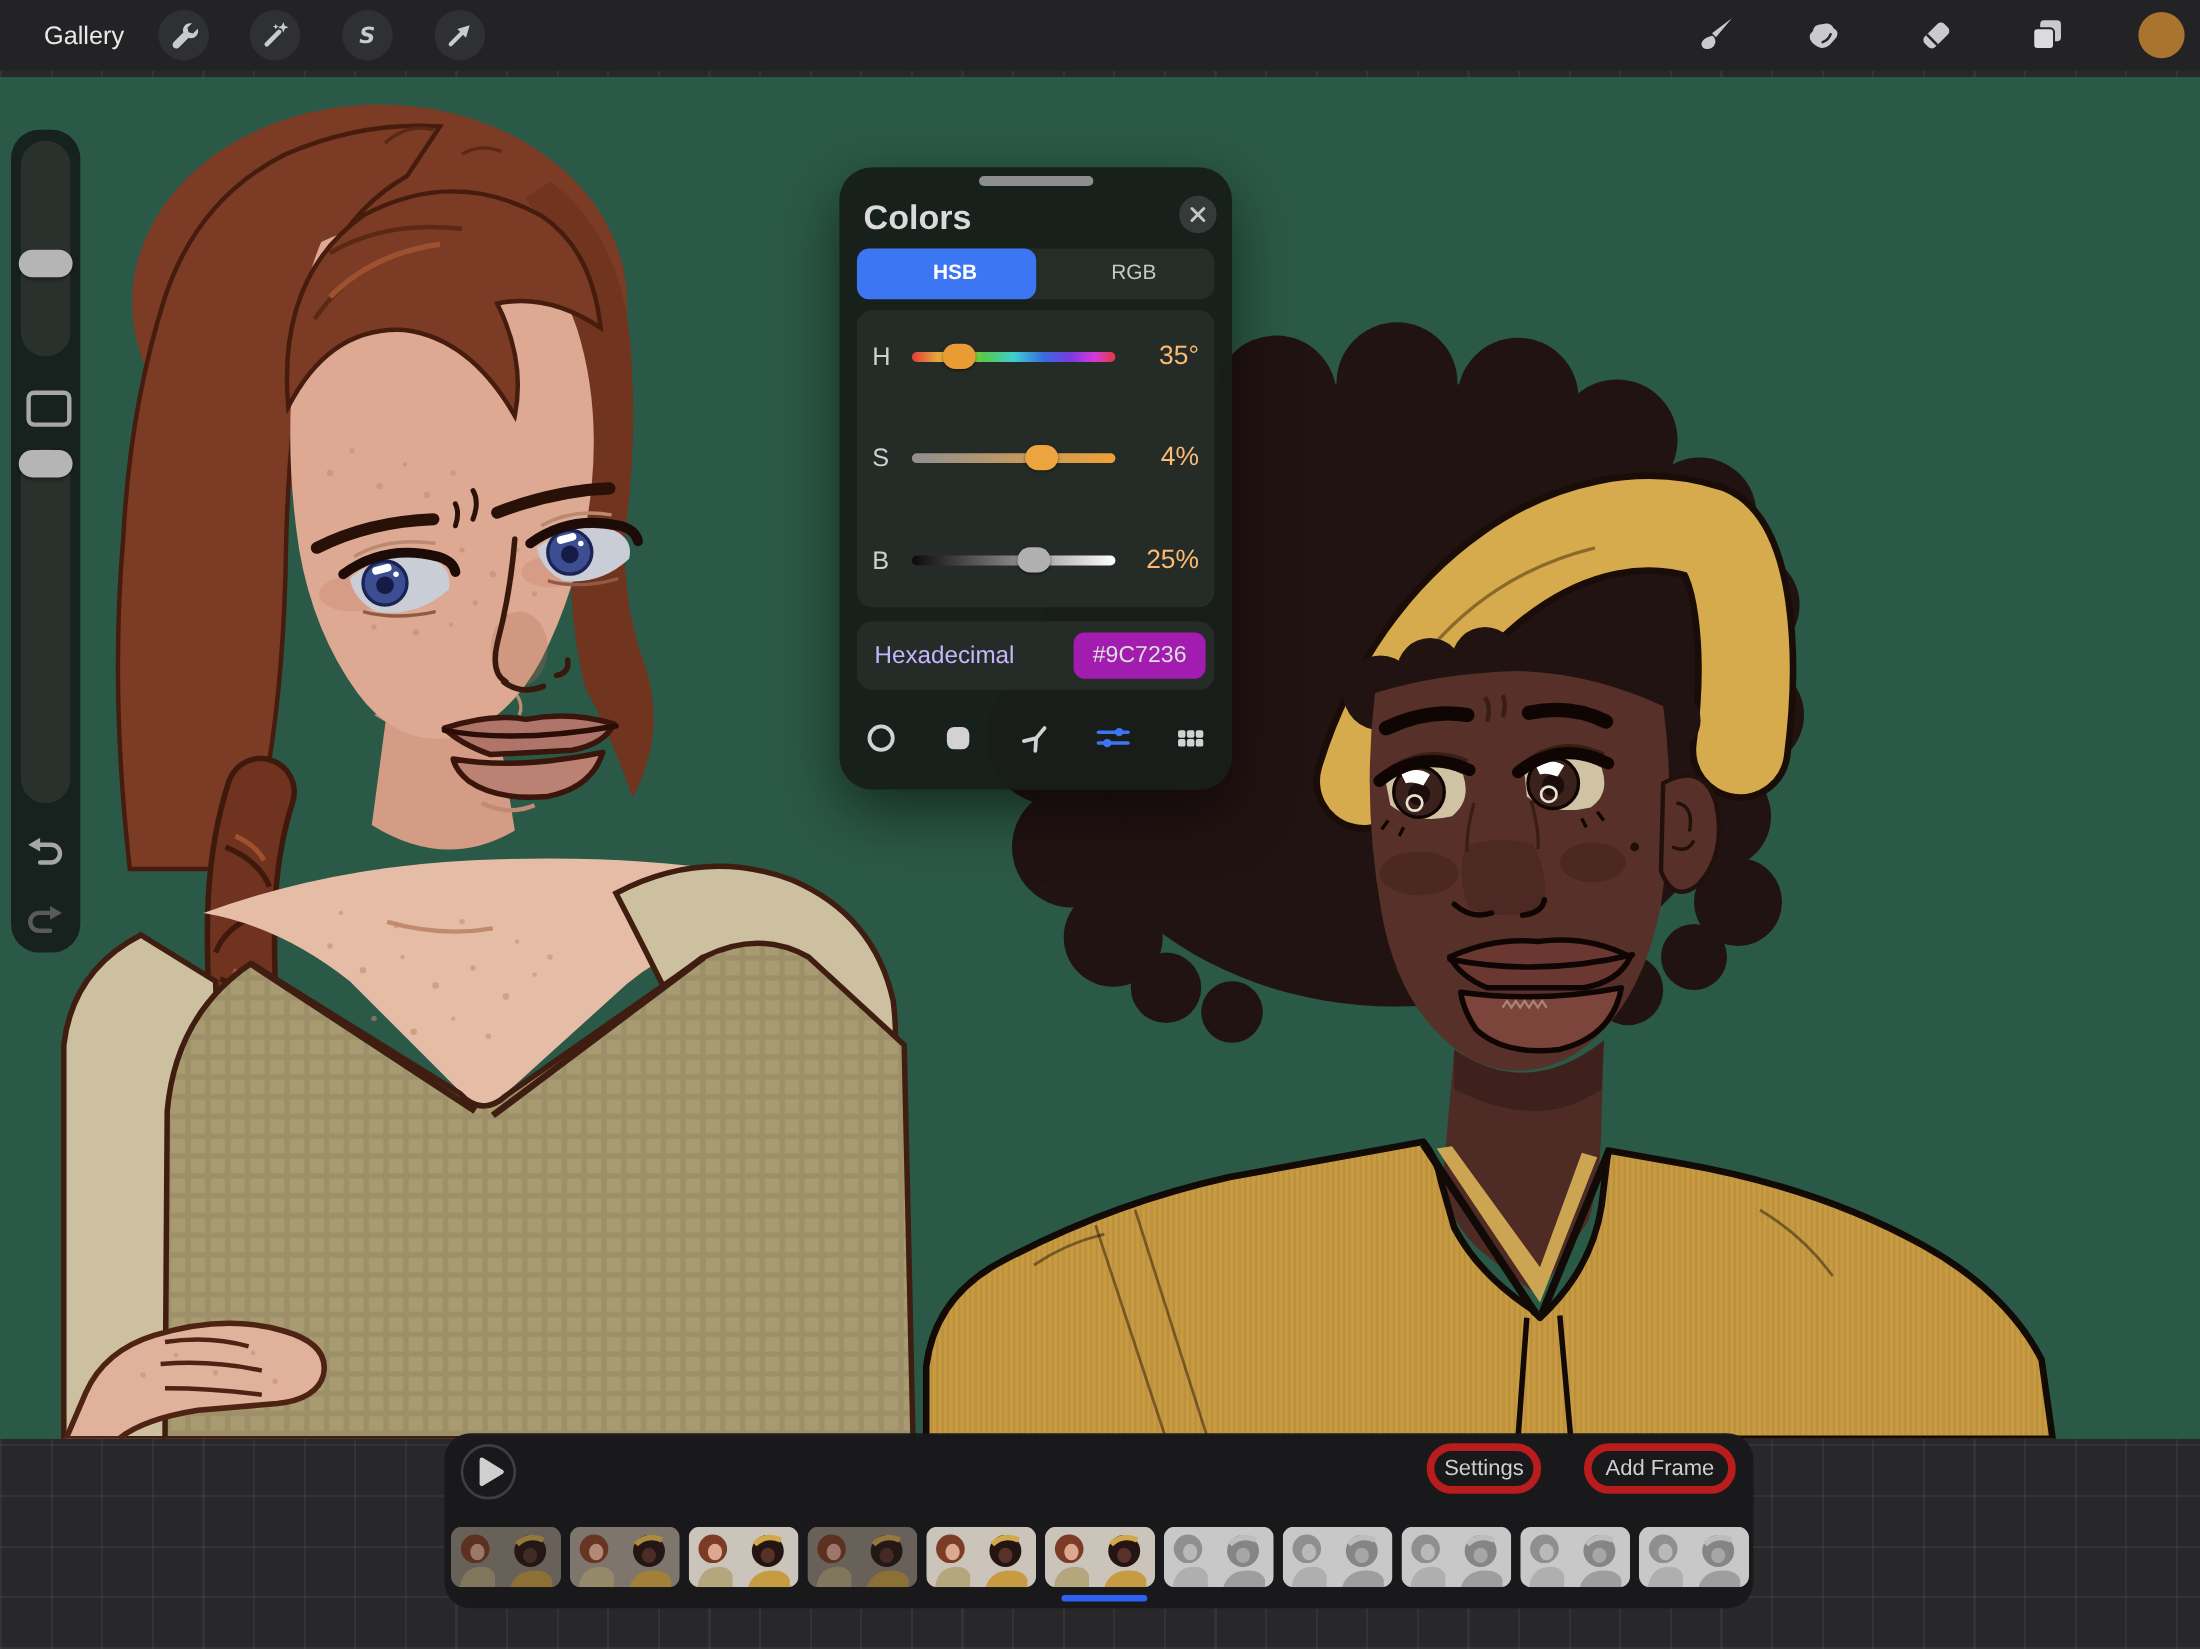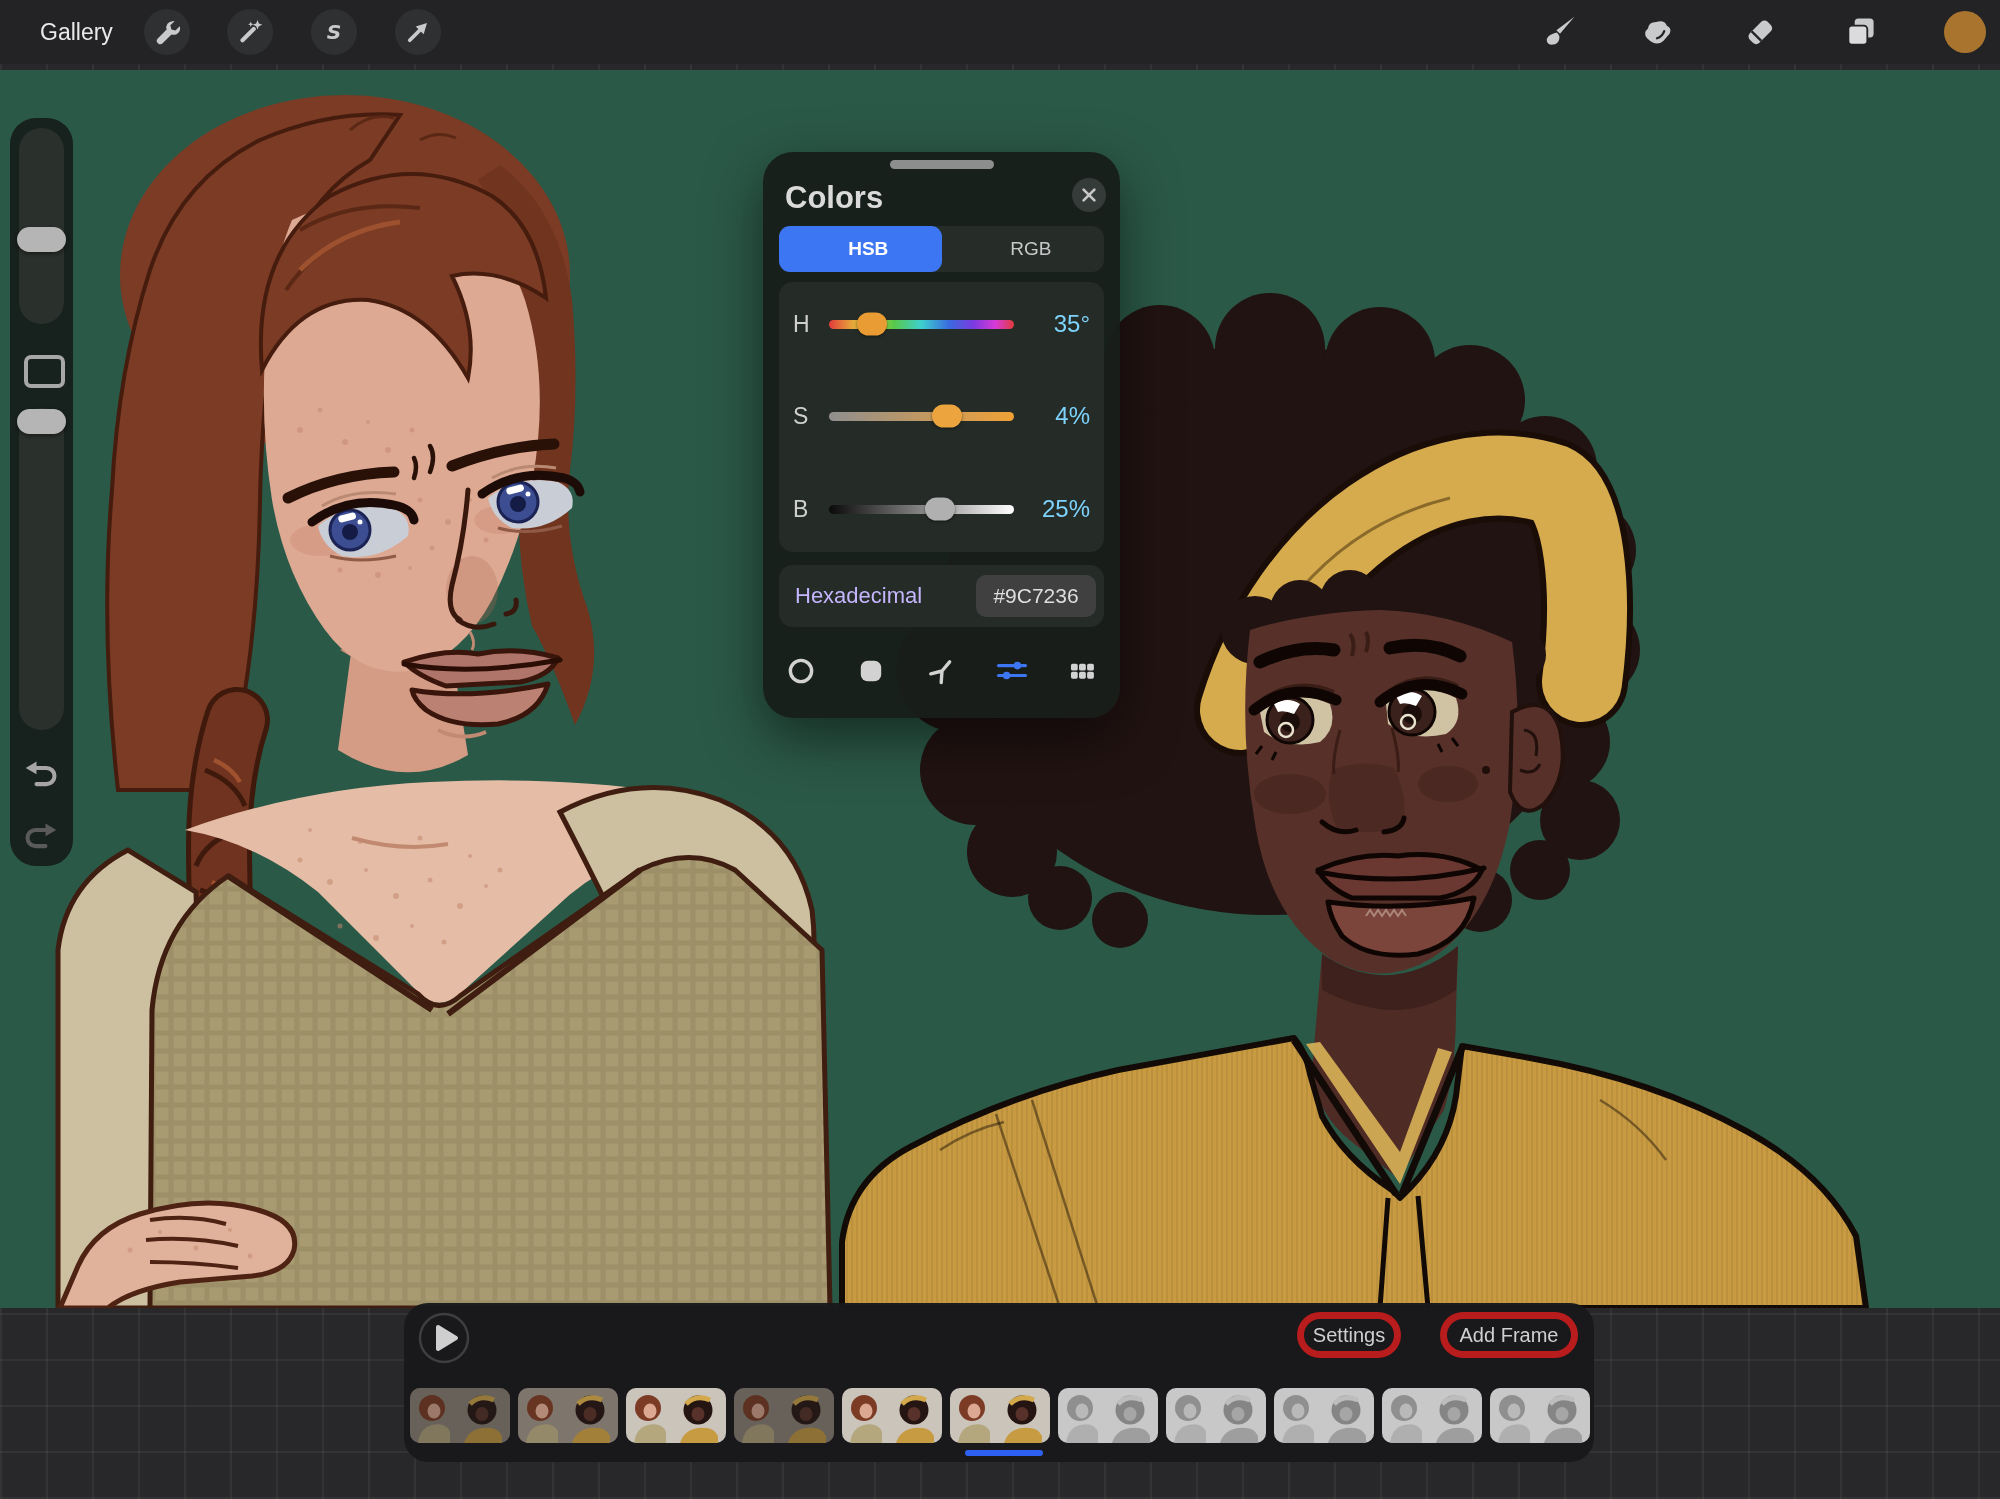--- a/index.html
+++ b/index.html
@@ -34,28 +34,28 @@
   .cp-close{position:absolute;right:14px;top:26px;width:34px;height:34px;border-radius:50%;background:#343B38;display:flex;align-items:center;justify-content:center;}
   .cp-tabs{position:absolute;left:16px;right:16px;top:74px;height:46px;border-radius:12px;background:#262D29;display:grid;grid-template-columns:1fr 1fr;}
   .cp-tab{display:flex;align-items:center;justify-content:center;font-size:19px;color:#C8C8C8;border-radius:11px;padding-left:16px;}
   .cp-tab.active{background:#3D76F2;color:#FFFFFF;font-weight:bold;}
   .cp-card{position:absolute;left:16px;right:16px;border-radius:14px;background:#252C28;}
   .sliders-card{top:130px;height:270px;}
   .slider-row{position:absolute;left:14px;right:14px;height:26px;display:flex;align-items:center;}
   .sl-label{width:28px;font-size:23px;color:#CFCFCF;}
   .sl-track{position:relative;flex:1;height:9px;border-radius:5px;margin:0 12px 0 8px;}
   .sl-knob{position:absolute;top:50%;transform:translate(-50%,-50%);width:30px;height:23px;border-radius:12px;box-shadow:0 1px 3px rgba(0,0,0,.5);}
-  .sl-value{width:64px;text-align:right;font-size:24px;color:#7dd3fc;}
+  .sl-value{width:64px;text-align:right;font-size:24px;color:#fdba74;}
   .track-h{background:linear-gradient(90deg,#e13b3b 0%,#e7a23a 12%,#d8d83a 22%,#58c84a 35%,#3ecfcf 50%,#3a6ae0 65%,#7a3ae0 78%,#d83ad8 90%,#e13b3b 100%);}
   .track-s{background:linear-gradient(90deg,#8f8f8f,#f0a136);}
   .track-b{background:linear-gradient(90deg,#0a0a0a,#ffffff);}
   .knob-h{background:#EA9C34;}.knob-s{background:#ECA43E;}.knob-b{background:#B0B0B0;}
   .hex-card{top:413px;height:62px;display:flex;align-items:center;padding:0 8px 0 16px;box-sizing:border-box;}
   .hex-label{font-size:22px;color:#c4b5fd;}
-  .hex-chip{margin-left:auto;width:120px;height:42px;border-radius:10px;background:#404040;display:flex;align-items:center;justify-content:center;font-size:21px;color:#DEDEDE;}
+  .hex-chip{margin-left:auto;width:120px;height:42px;border-radius:10px;background:#a21caf;display:flex;align-items:center;justify-content:center;font-size:21px;color:#DEDEDE;}
   .cp-modes{position:absolute;left:18px;right:18px;top:496px;height:46px;display:flex;justify-content:space-between;align-items:center;}
   .mode-btn{width:40px;height:40px;display:flex;align-items:center;justify-content:center;}
   
   .timeline{position:absolute;left:404px;top:1303px;width:1190px;height:159px;border-radius:24px;background:rgba(25,25,27,.97);z-index:55;overflow:hidden;}
   .play-btn{position:absolute;left:14px;top:9px;width:52px;height:52px;}
   .tl-btn{position:absolute;top:9px;height:46px;border:7px solid #b91c1c;border-radius:23px;display:flex;align-items:center;justify-content:center;font-size:20px;color:#CFCFCF;box-sizing:border-box;}
   .btn-settings{left:893px;width:104px;}
   .btn-addframe{left:1036px;width:138px;}
   .frames{position:absolute;left:6px;top:85px;height:55px;display:flex;gap:8px;}
   .frame{width:100px;height:55px;border-radius:10px;overflow:hidden;flex:0 0 auto;}

